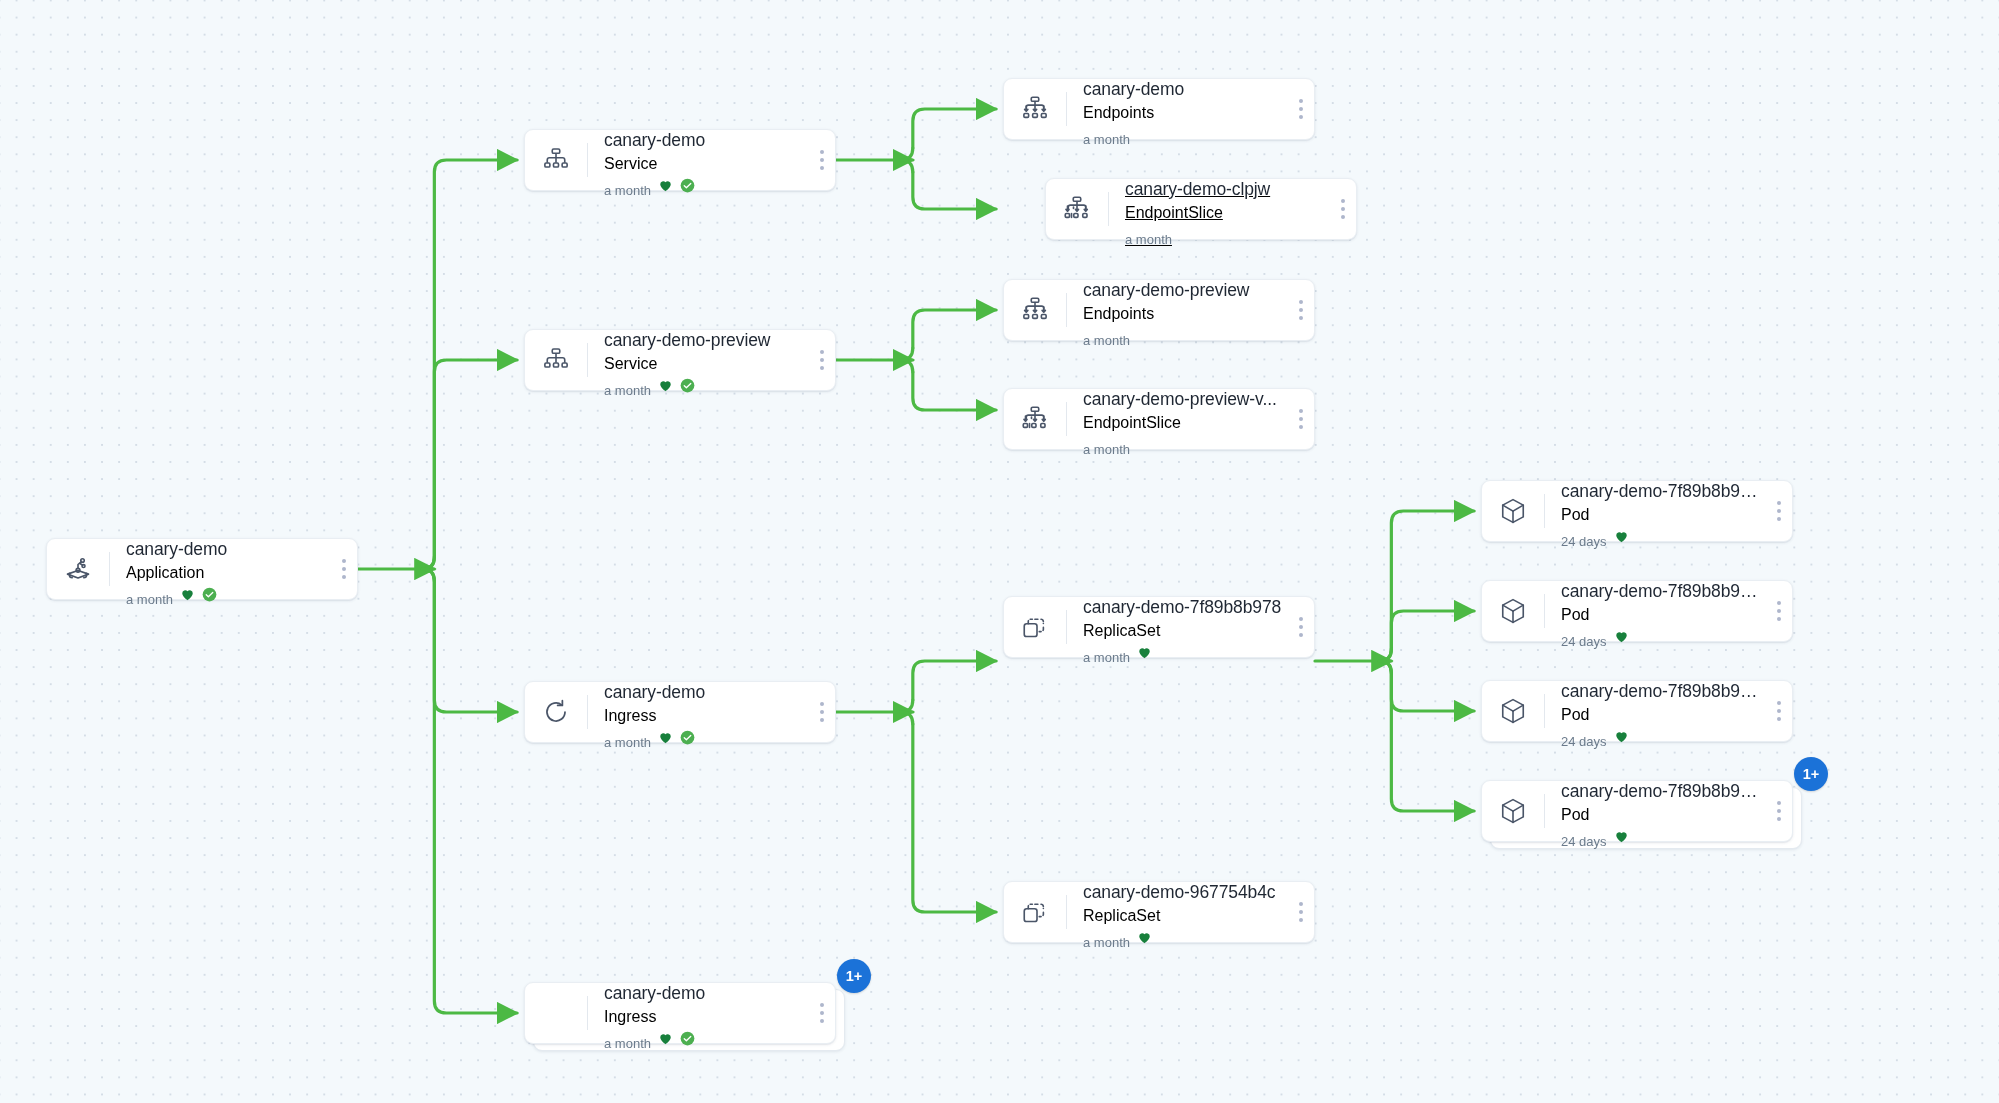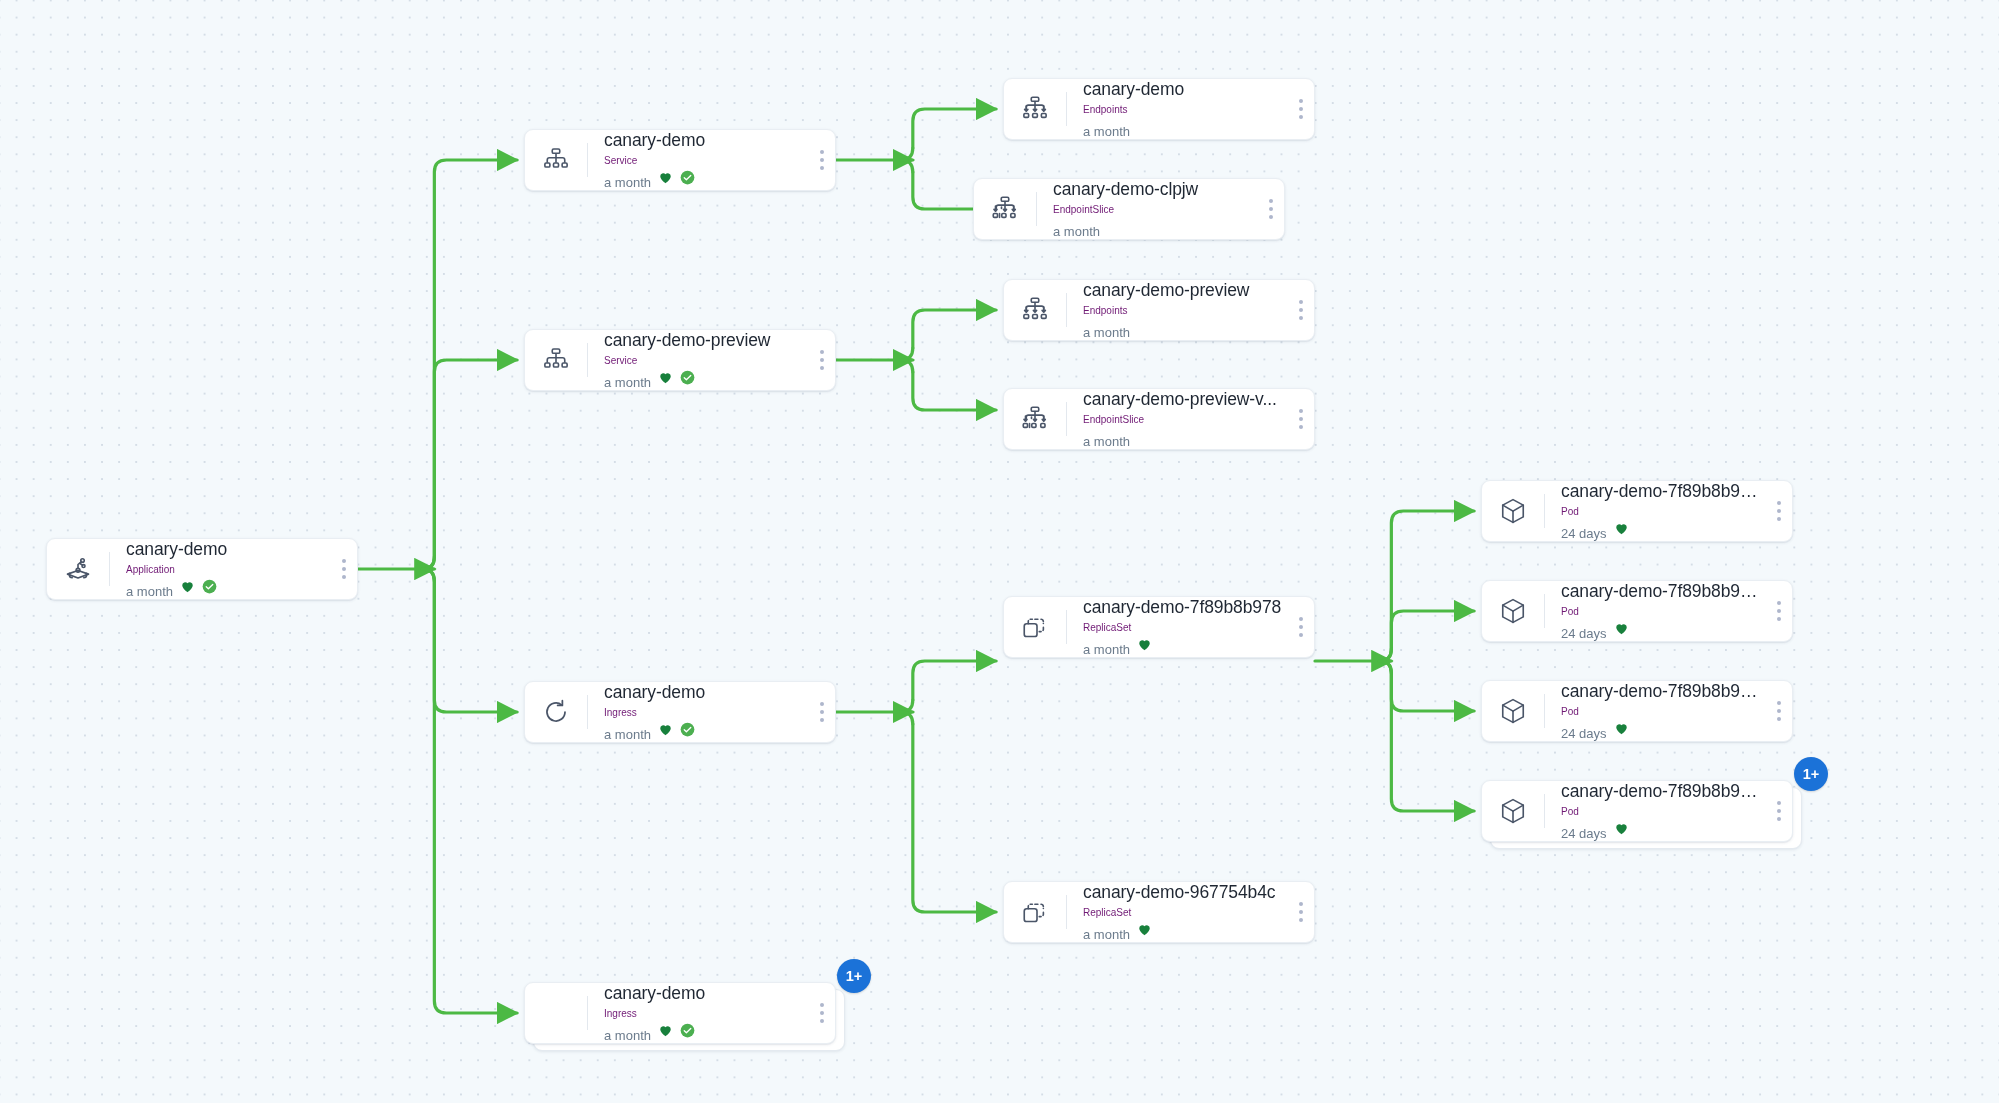--- a/index.html
+++ b/index.html
@@ -72,22 +72,22 @@
   .node-title {
     font-size: 17.5px;
     color: #1f2733;
     line-height: 1.25;
     white-space: nowrap;
     overflow: hidden;
     text-overflow: ellipsis;
     letter-spacing: -0.1px;
   }
   .node-kind {
-    font-size: 10px;
-    color: #701a75;
+    font-size: 16px;
+    color: #000000;
     line-height: 1.3;
   }
   .node-meta-row {
     display: flex;
     align-items: center;
     gap: 7px;
     height: 18px;
   }
   .node-age {
     font-size: 13px;
@@ -382,21 +382,21 @@
           <div class="node-meta-row">
             <div class="node-age">a month</div>
           </div>
         </div>
         <div class="kebab">
           <span></span>
           <span></span>
           <span></span>
         </div>
       </div>
-      <div class="node" style="left: 973px; top: 178px; width: 312px; height: 62px;">
+      <div class="node" style="left: 1045px; top: 178px; width: 312px; height: 62px; text-decoration: underline;">
         <div class="node-icon">
           <svg width="30" height="30" viewBox="0 0 24 24" fill="none" stroke="currentColor" stroke-width="1.3" stroke-linejoin="round" stroke-linecap="round">
       <rect x="9" y="2.6" width="6" height="3.2" rx="1.1"></rect>
       <path d="M5 13.1v-2.6a1.6 1.6 0 0 1 1.6-1.6h10.8a1.6 1.6 0 0 1 1.6 1.6v2.6"></path>
       <path d="M12 6v3"></path>
       <path d="M4.4 9.6v4.2m0 0-1.2-1.5m1.2 1.5 1.2-1.5"></path>
       <path d="M9.2 10.4v1.2"></path>
       <path d="M12 9.6v4.2m0 0-1.2-1.5m1.2 1.5 1.2-1.5"></path>
       <path d="M19 9.6v4.2m0 0-1.2-1.5m1.2 1.5 1.2-1.5"></path>
       <rect x="2.6" y="15.6" width="3.4" height="3.1" rx="0.9"></rect>

